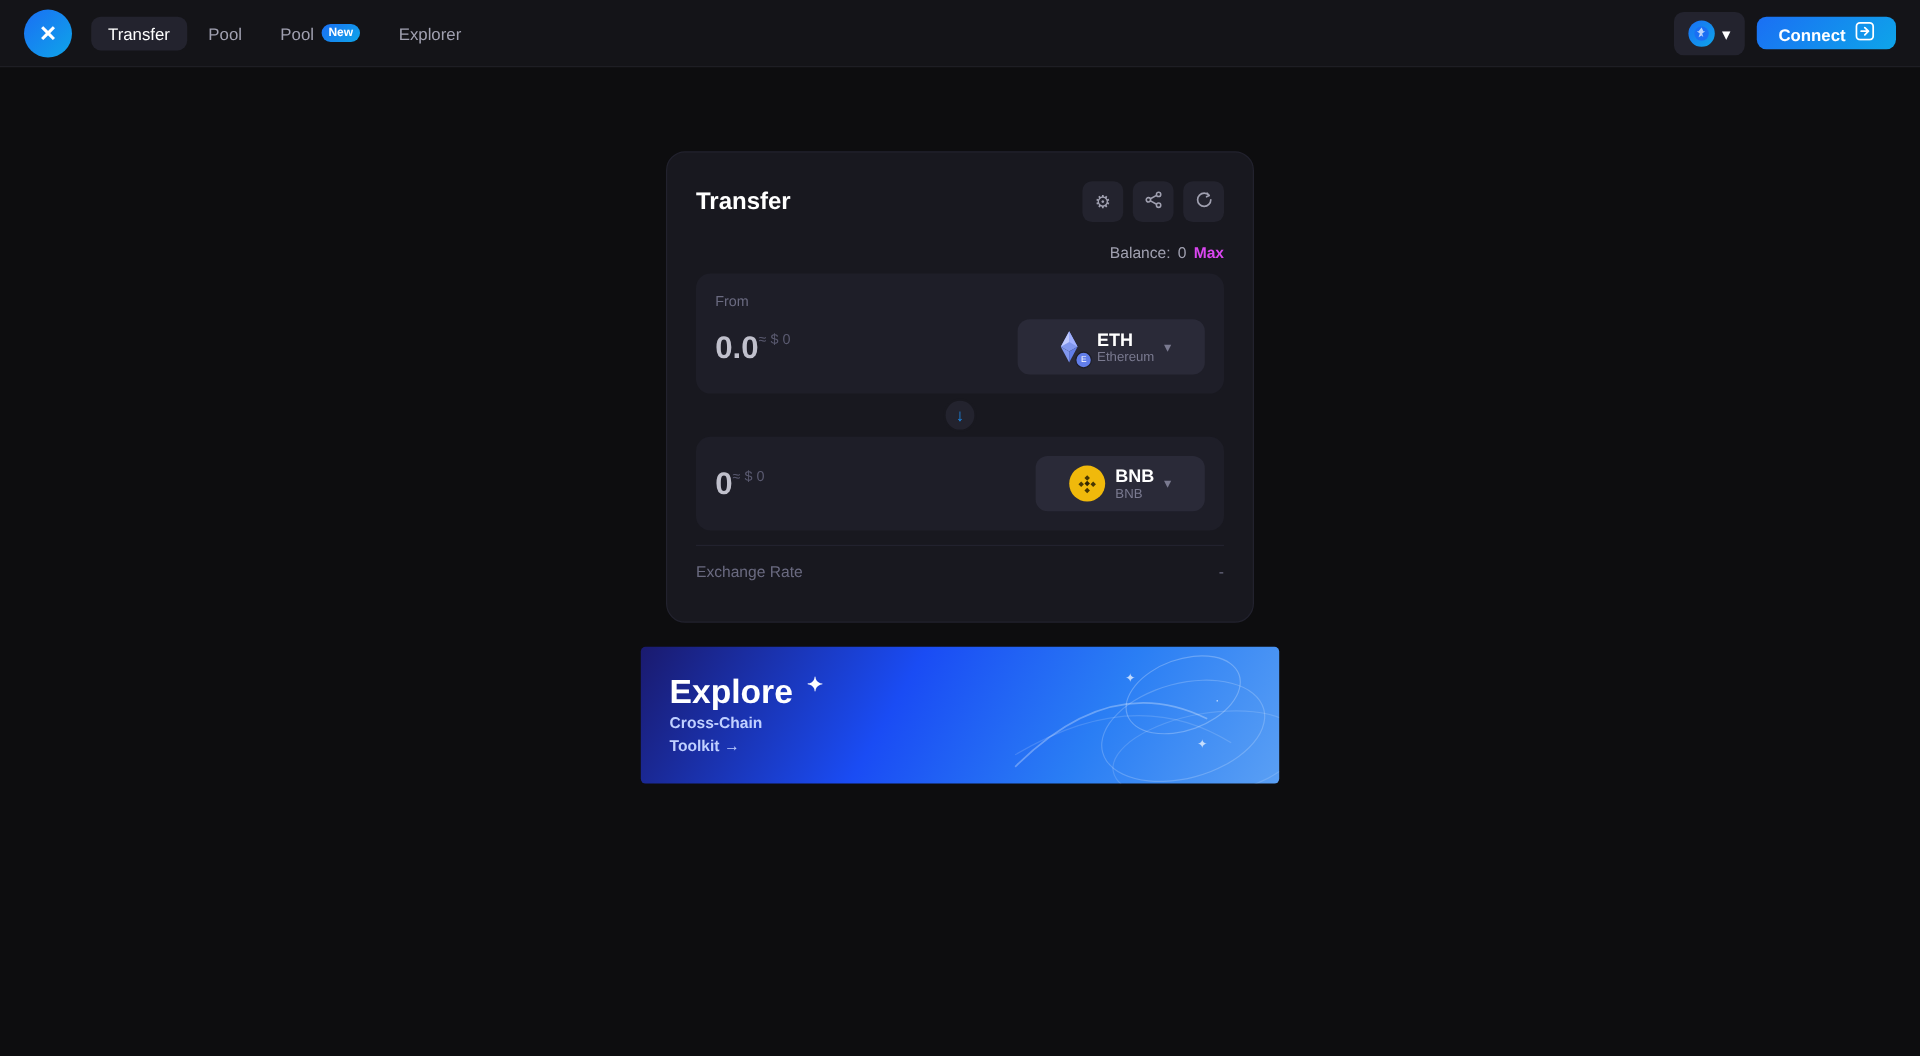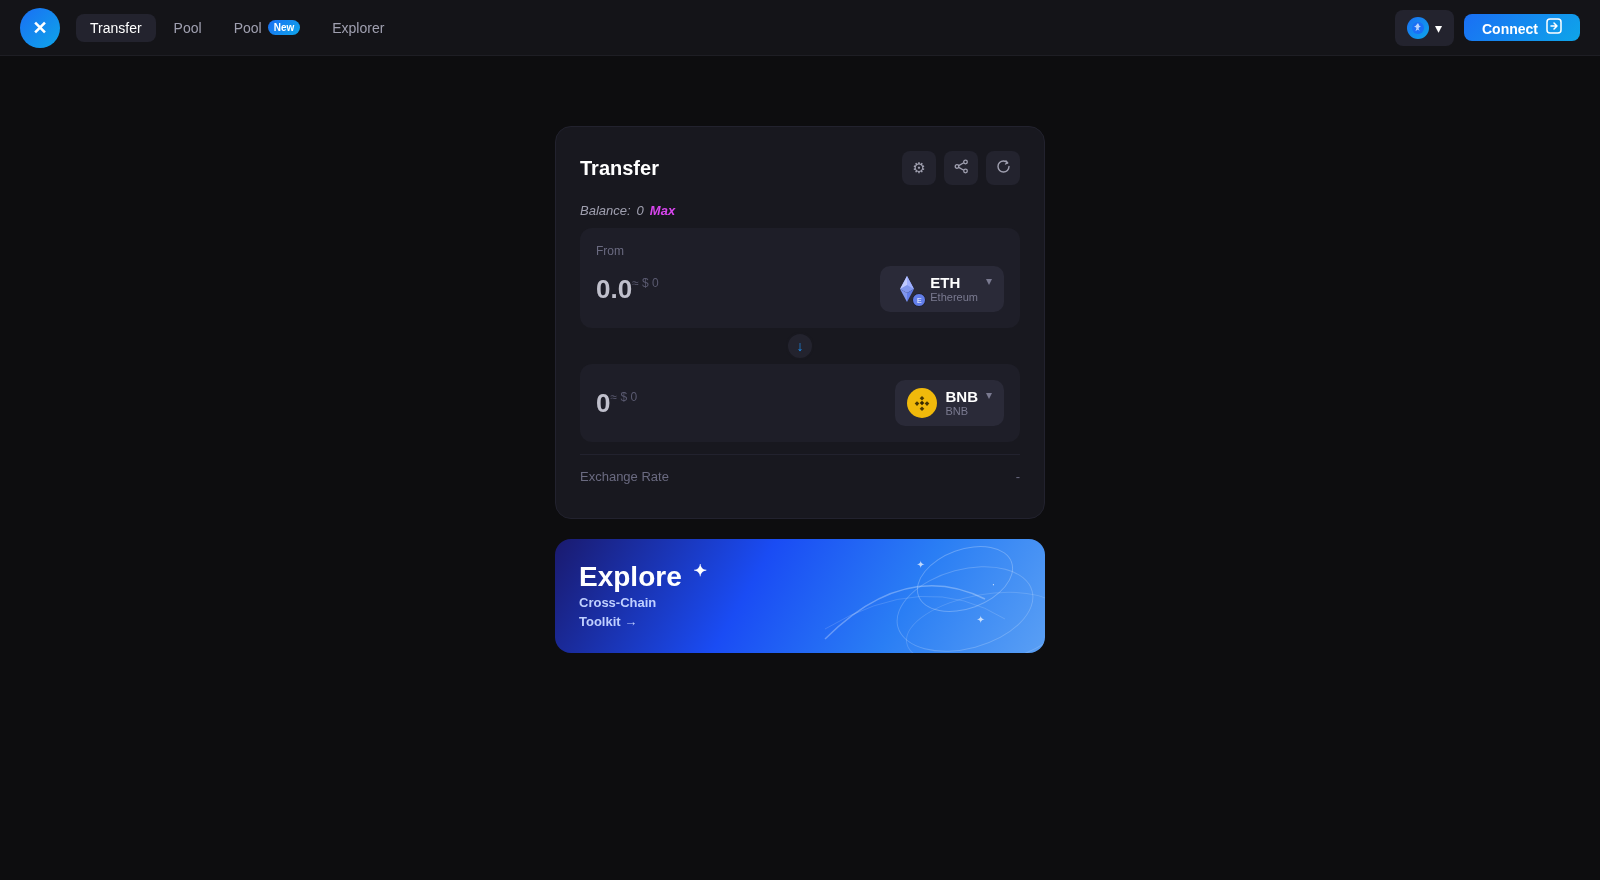--- a/index.html
+++ b/index.html
@@ -162,26 +162,26 @@
       display: flex;
       align-items: center;
       justify-content: center;
       cursor: pointer;
       color: #a0a0b0;
       font-size: 15px;
     }
 
     .balance-row {
       display: flex;
+      justify-content: flex-end;
       align-items: center;
       gap: 6px;
       margin-bottom: 10px;
       font-size: 13px;
       color: #a0a0b0;
-      font-style: italic;
     }
 
     .max-link {
       color: #d946ef;
       font-weight: 600;
       cursor: pointer;
     }
 
     
     .token-panel {
@@ -215,25 +215,25 @@
     }
 
     .amount-usd {
       font-size: 12px;
       color: #5a5a70;
       margin-top: 2px;
     }
 
     .token-selector {
       display: flex;
-      align-items: flex-start;
+      align-items: center;
       gap: 8px;
       background: #2a2a38;
       border-radius: 10px;
-      padding: 8px 12px;
+      padding: 8px 28px;
       cursor: pointer;
     }
 
     .token-icon-bnb {
       width: 30px;
       height: 30px;
       border-radius: 50%;
       background: #f0b90b;
       display: flex;
       align-items: center;
@@ -315,23 +315,23 @@
       color: #fff;
       font-size: 18px;
       font-weight: 700;
       cursor: pointer;
       margin-top: 10px;
       letter-spacing: 0.3px;
     }
 
     
     .explore-banner {
-      width: 490px;
+      width: 532px;
       height: 114px;
-      border-radius: 16px;
+      border-radius: 4px;
       background: linear-gradient(120deg, #1a1a6e 0%, #1a4cf4 40%, #2a7ef4 70%, #5a9ff4 100%);
       position: relative;
       overflow: hidden;
       display: flex;
       align-items: center;
       padding: 24px;
       cursor: pointer;
     }
 
     .explore-text {

